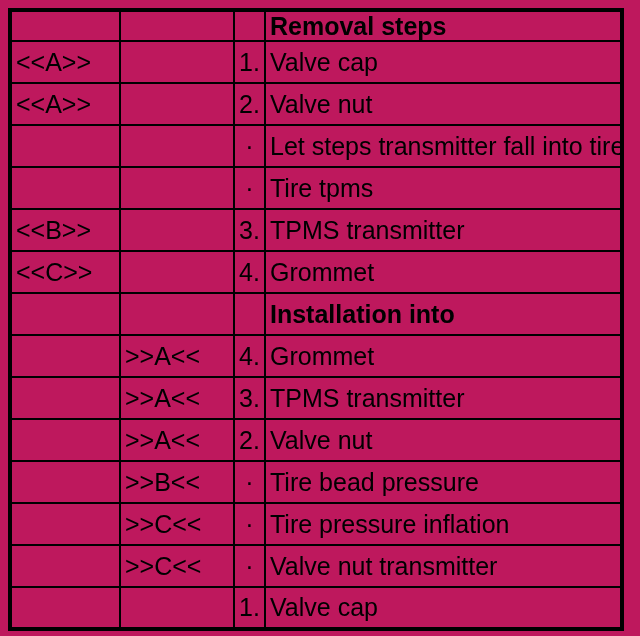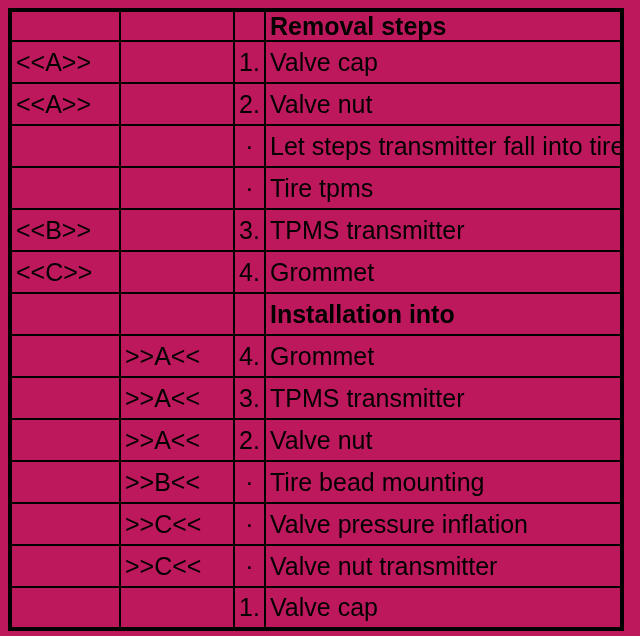--- a/index.html
+++ b/index.html
@@ -128,27 +128,27 @@
       <tr>
         <td class="marker-removal"></td>
         <td class="marker-install">&gt;&gt;A&lt;&lt;</td>
         <td class="step-num">2.</td>
         <td class="desc">Valve nut</td>
       </tr>
       <tr>
         <td class="marker-removal"></td>
         <td class="marker-install">&gt;&gt;B&lt;&lt;</td>
         <td class="step-num">·</td>
-        <td class="desc">Tire bead mounting</td>
+        <td class="desc">Tire bead pressure</td>
       </tr>
       <tr>
         <td class="marker-removal"></td>
         <td class="marker-install">&gt;&gt;C&lt;&lt;</td>
         <td class="step-num">·</td>
-        <td class="desc">Valve pressure inflation</td>
+        <td class="desc">Tire pressure inflation</td>
       </tr>
       <tr>
         <td class="marker-removal"></td>
         <td class="marker-install">&gt;&gt;C&lt;&lt;</td>
         <td class="step-num">·</td>
         <td class="desc">Valve nut transmitter</td>
       </tr>
       <tr>
         <td class="marker-removal"></td>
         <td class="marker-install"></td>

